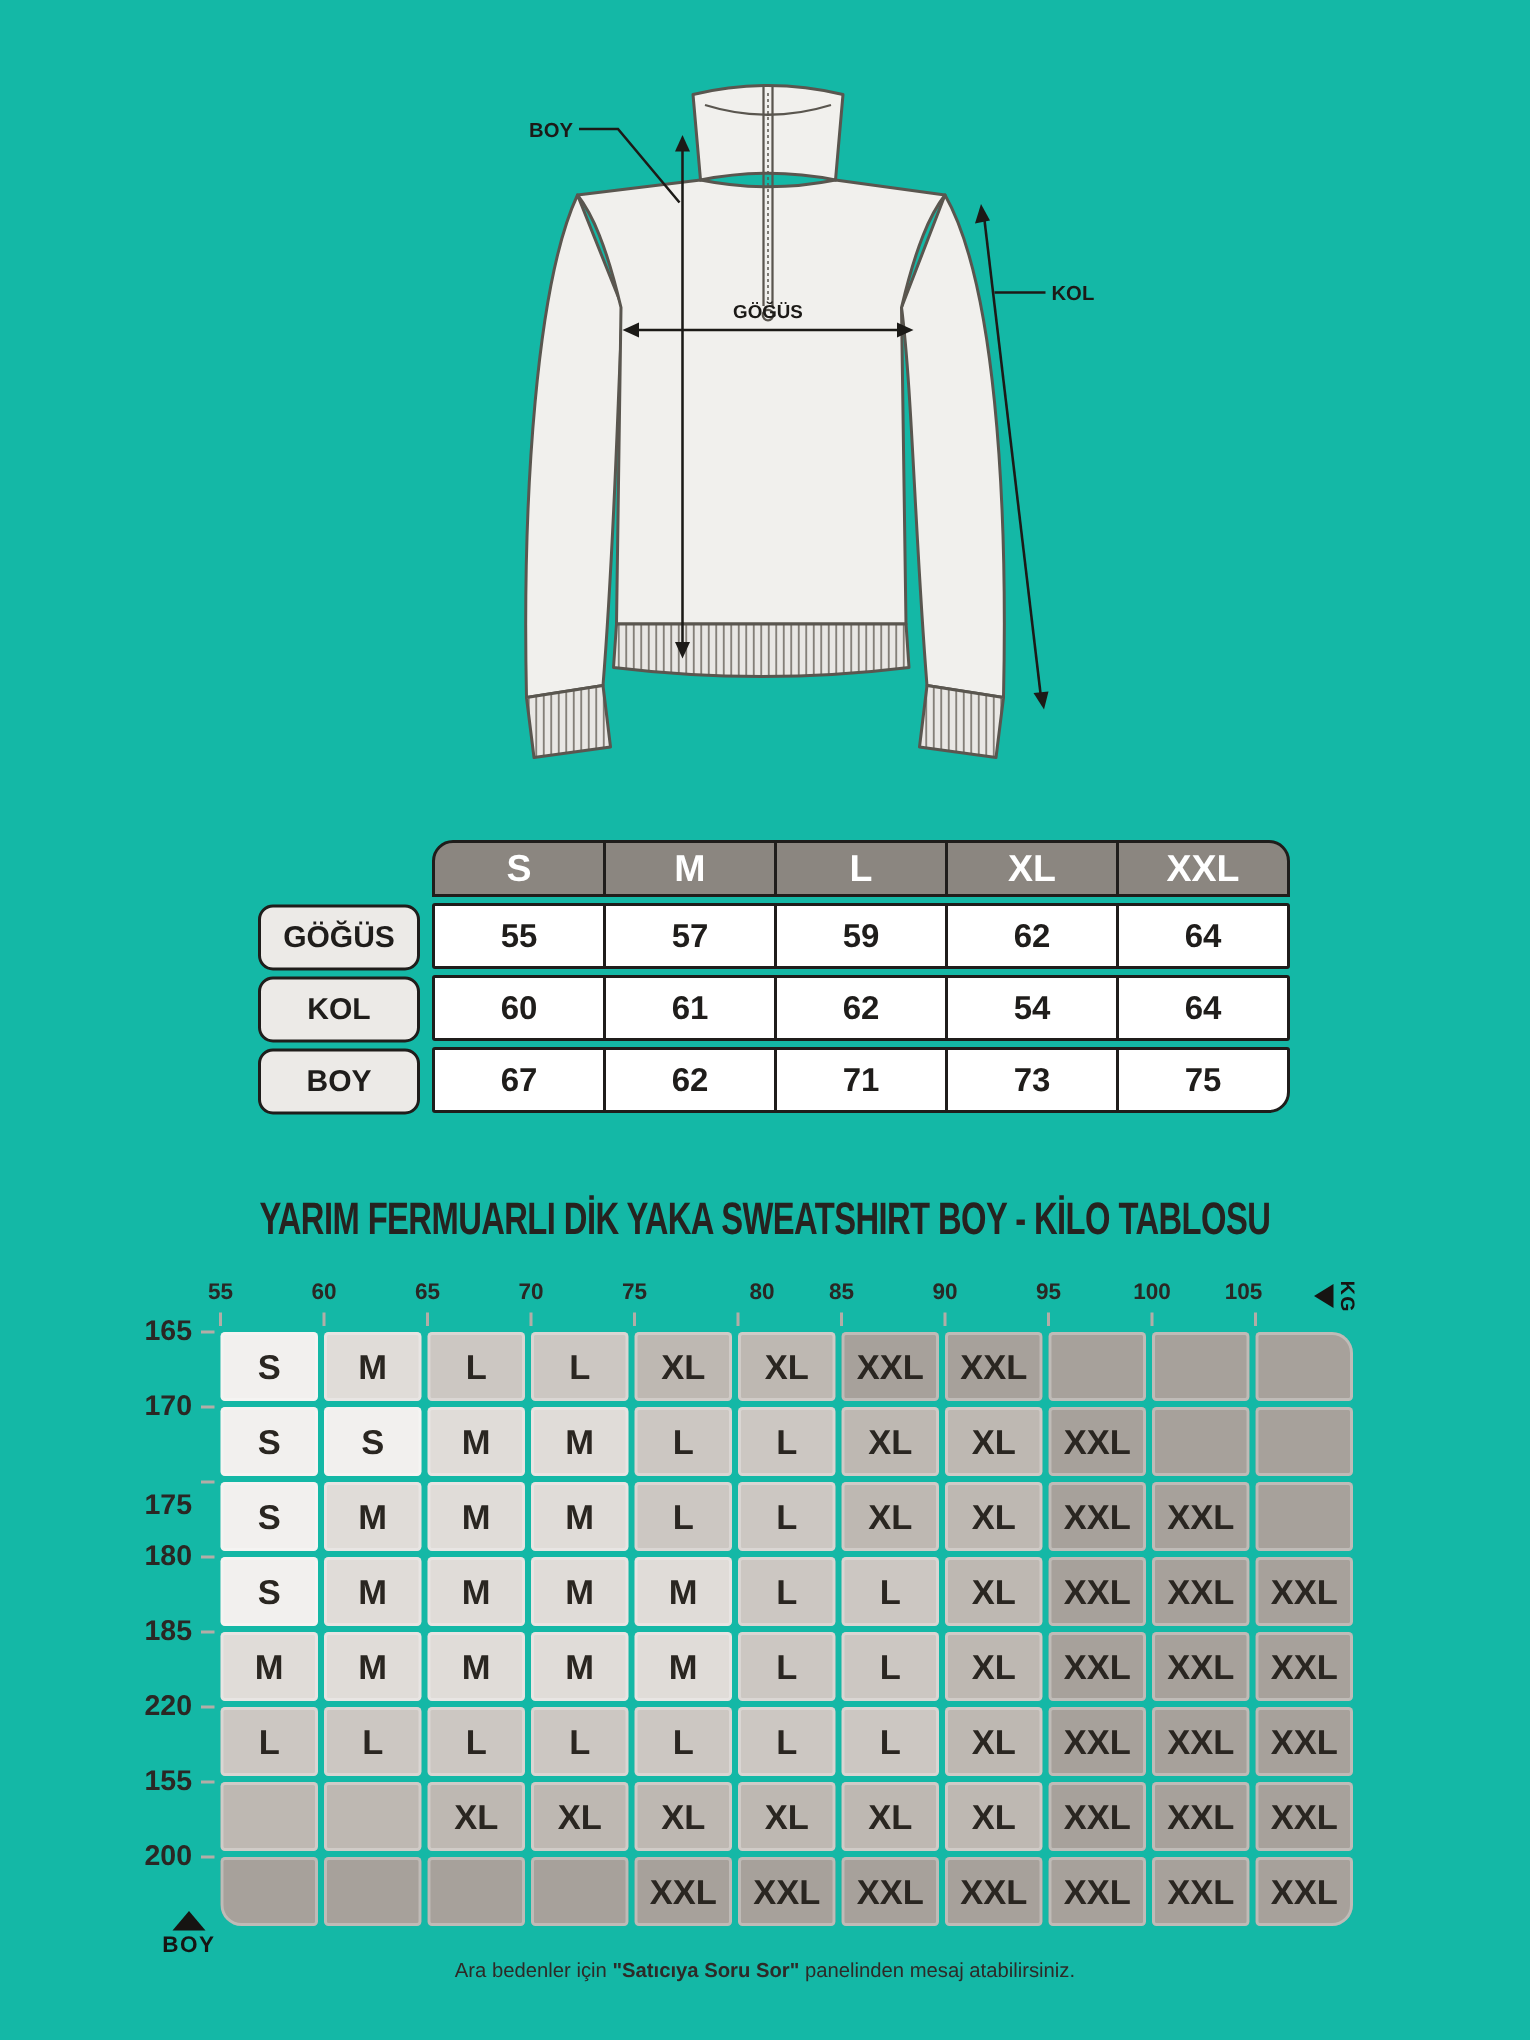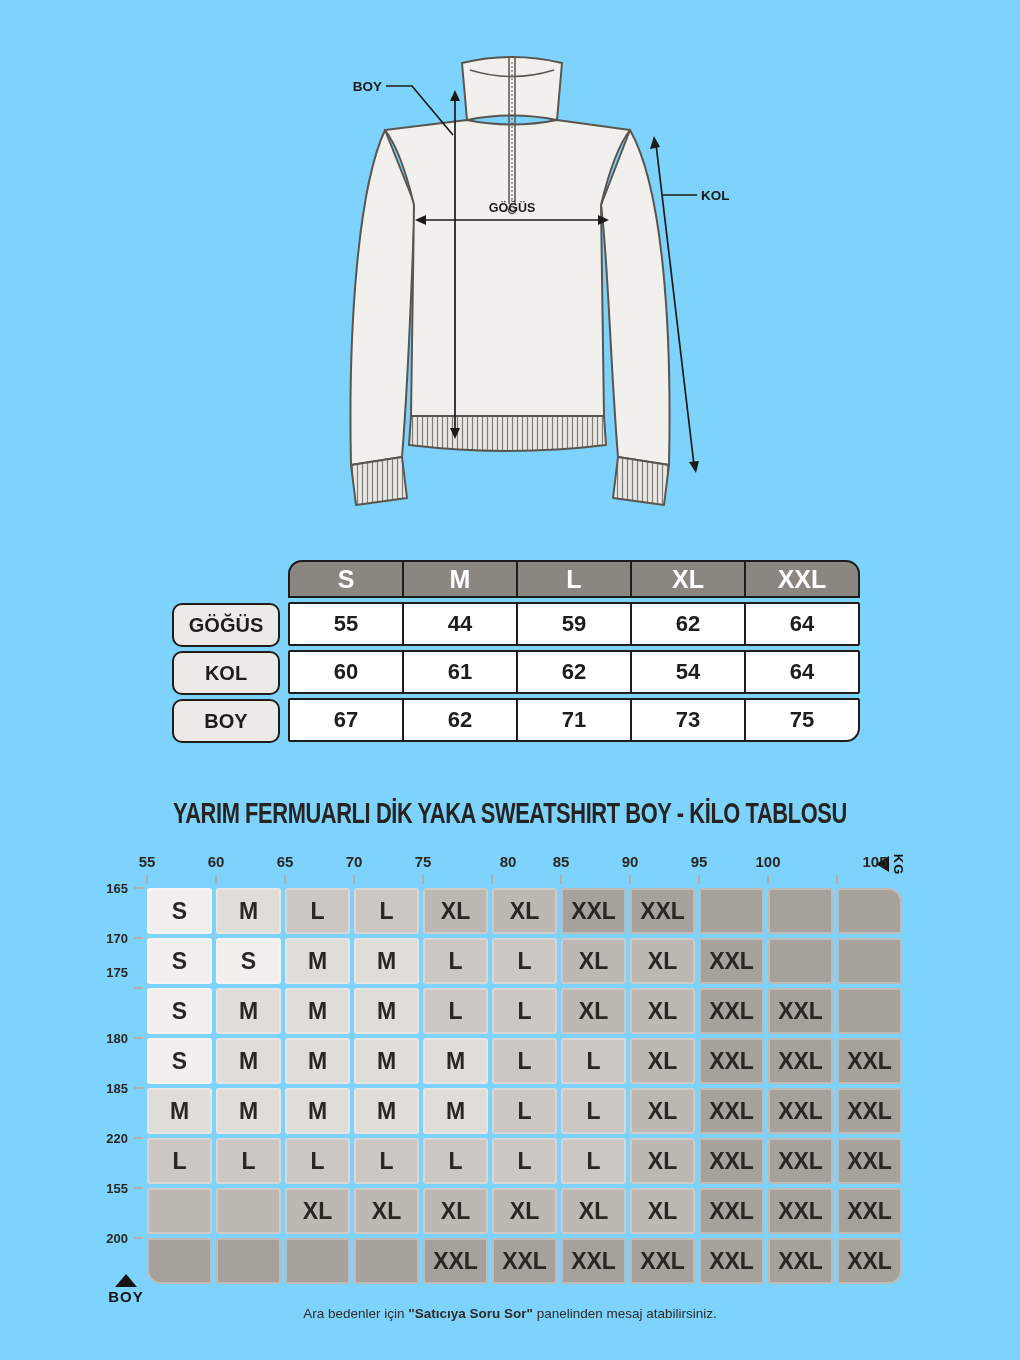--- a/index.html
+++ b/index.html
@@ -1,16 +1,16 @@
 <!DOCTYPE html>
 <html><head>
 <meta charset="utf-8">
 <style>
   html,body{margin:0;padding:0;background:#ffffff;}
-  .page{position:relative;width:1020px;height:1360px;background:#7dd3fc;overflow:hidden;
+  .page{position:relative;width:1020px;height:1360px;background:#14b8a6;overflow:hidden;
         font-family:"Liberation Sans",sans-serif;color:#1f1d1b;}
 
   
   .title{position:absolute;left:0;width:1020px;text-align:center;font-weight:bold;
          font-size:28px;color:#262320;}
   .title .cond{display:inline-block;transform:scale(0.78,1.08);white-space:nowrap;letter-spacing:-0.5px;}
   .t1{top:506px;}
   .t2{top:797px;}
 
   
@@ -29,21 +29,21 @@
   .st-row:last-child{border-bottom-right-radius:14px;}
   .st-cell{width:112px;display:flex;align-items:center;justify-content:center;
            font-weight:bold;font-size:22px;color:#1f1d1b;}
   .st-cell + .st-cell{border-left:2.5px solid #1f1d1b;}
 
   
   .hw{position:absolute;left:90px;top:850px;width:880px;height:470px;}
   .hw-xt{position:absolute;top:3px;transform:translateX(-50%);font-weight:bold;font-size:15px;color:#2a2724;}
   .hw-xdash{position:absolute;top:25px;width:2px;height:9px;background:#b3ada7;}
   .hw-yt{position:absolute;left:2px;width:36px;text-align:right;transform:translateY(-50%);
-         font-weight:bold;font-size:13px;color:#2a2724;}
+         font-weight:bold;font-size:19px;color:#2a2724;}
   .hw-ydash{position:absolute;left:44px;width:9px;height:2px;background:#b3ada7;}
   .hw-grid{position:absolute;left:57px;top:38px;display:grid;grid-template-columns:repeat(11,65px);
            grid-auto-rows:46px;gap:4px;}
   .hw-cell{border-radius:3px;display:flex;align-items:center;justify-content:center;
            font-weight:bold;font-size:23px;color:#2a2621;box-shadow:inset 0 0 0 2px rgba(255,255,255,0.28);}
   .c-tr{border-top-right-radius:14px;}
   .c-br{border-bottom-right-radius:14px;}
   .c-bl{border-bottom-left-radius:14px;}
   .hw-kg{position:absolute;left:786px;top:6px;display:flex;align-items:center;}
   .kg-arrow{width:0;height:0;border-top:8px solid transparent;border-bottom:8px solid transparent;
@@ -130,21 +130,21 @@
       <div class="st-header">
           <div class="st-hcell">S</div>
           <div class="st-hcell">M</div>
           <div class="st-hcell">L</div>
           <div class="st-hcell">XL</div>
           <div class="st-hcell">XXL</div>
         </div>
       <div class="st-rows">
           <div class="st-row">
             <div class="st-cell">55</div>
-            <div class="st-cell">44</div>
+            <div class="st-cell">57</div>
             <div class="st-cell">59</div>
             <div class="st-cell">62</div>
             <div class="st-cell">64</div>
           </div>
           <div class="st-row">
             <div class="st-cell">60</div>
             <div class="st-cell">61</div>
             <div class="st-cell">62</div>
             <div class="st-cell">54</div>
             <div class="st-cell">64</div>
@@ -276,27 +276,27 @@
       <div class="hw-xt" style="left: 418px;">80</div>
       <div class="hw-xdash" style="left: 401px;"></div>
       <div class="hw-xt" style="left: 471px;">85</div>
       <div class="hw-xdash" style="left: 470px;"></div>
       <div class="hw-xt" style="left: 540px;">90</div>
       <div class="hw-xdash" style="left: 539px;"></div>
       <div class="hw-xt" style="left: 609px;">95</div>
       <div class="hw-xdash" style="left: 608px;"></div>
       <div class="hw-xt" style="left: 678px;">100</div>
       <div class="hw-xdash" style="left: 677px;"></div>
-      <div class="hw-xt" style="left: 785px;">105</div>
+      <div class="hw-xt" style="left: 739px;">105</div>
       <div class="hw-xdash" style="left: 746px;"></div>
       <div class="hw-yt" style="top: 38px;">165</div>
       <div class="hw-ydash" style="top: 37px;"></div>
       <div class="hw-yt" style="top: 88px;">170</div>
       <div class="hw-ydash" style="top: 87px;"></div>
-      <div class="hw-yt" style="top: 122px;">175</div>
+      <div class="hw-yt" style="top: 154px;">175</div>
       <div class="hw-ydash" style="top: 137px;"></div>
       <div class="hw-yt" style="top: 188px;">180</div>
       <div class="hw-ydash" style="top: 187px;"></div>
       <div class="hw-yt" style="top: 238px;">185</div>
       <div class="hw-ydash" style="top: 237px;"></div>
       <div class="hw-yt" style="top: 288px;">220</div>
       <div class="hw-ydash" style="top: 287px;"></div>
       <div class="hw-yt" style="top: 338px;">155</div>
       <div class="hw-ydash" style="top: 337px;"></div>
       <div class="hw-yt" style="top: 388px;">200</div>

